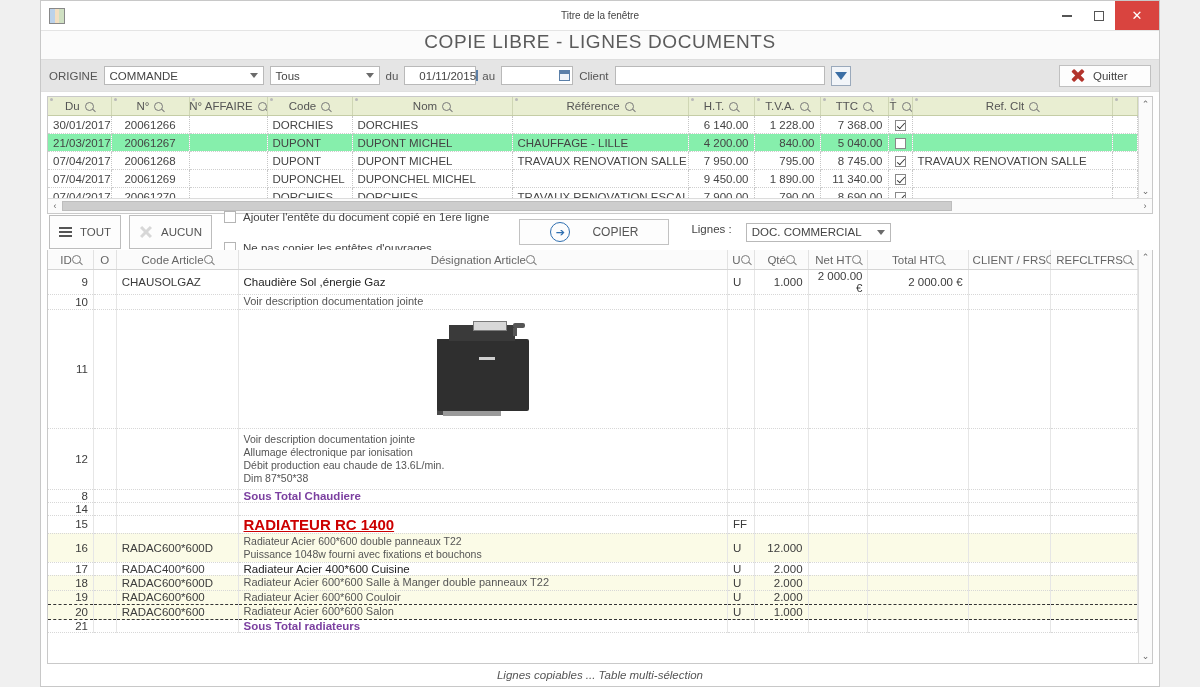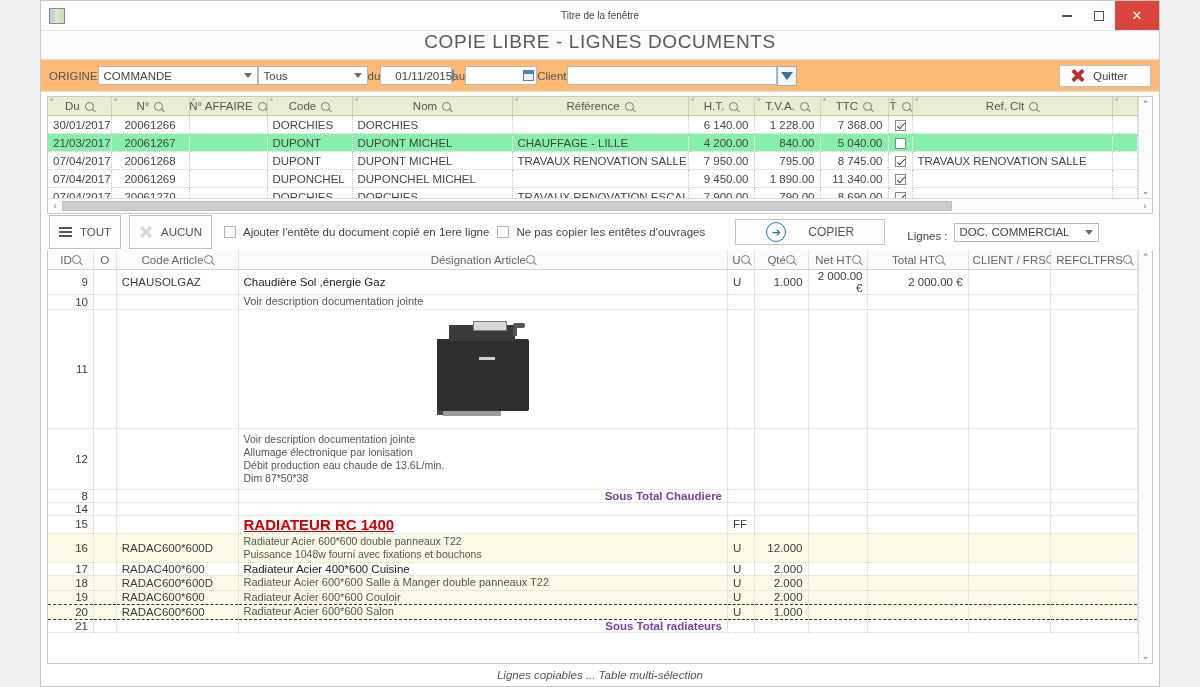--- a/index.html
+++ b/index.html
@@ -40,22 +40,22 @@
   .tb-btn .maxglyph{display:block;width:10px;height:10px;border:1px solid #555;box-sizing:border-box;}
   
   .pagehead{
     height:28px;min-height:28px;background:#fbfbfb;
     border-bottom:1px solid #dedede;
     display:flex;align-items:flex-start;justify-content:center;
   }
   .pagehead span{font-size:19px;color:#5b5b5b;letter-spacing:.6px;}
   
   .filterbar{
-    height:31px;min-height:31px;background:#fdba74;
-    display:flex;align-items:center;padding:0 8px;gap:0;
+    height:31px;min-height:31px;background:#e5e5e5;
+    display:flex;align-items:center;padding:0 8px;gap:6px;
     border-bottom:1px solid #e0e0e0;
   }
   .lbl{color:#555;font-size:11.5px;}
   .combo{
     height:19px;border:1px solid #b9b9b9;background:#fff;
     display:flex;align-items:center;box-sizing:border-box;
     font-size:11.5px;color:#444;padding-left:5px;position:relative;
   }
   .combo .caret{
     margin-left:auto;margin-right:5px;
@@ -142,49 +142,49 @@
   .btn{
     height:34px;border:1px solid #bdbdbd;background:#fdfdfd;display:flex;align-items:center;
     gap:8px;padding:0 9px;box-sizing:border-box;font-size:11.5px;color:#555;
   }
   .hamb{display:flex;flex-direction:column;gap:2px;}
   .hamb i{display:block;width:13px;height:2px;background:#555;}
   .xgray{width:14px;height:14px;position:relative;}
   .xgray:before,.xgray:after{content:"";position:absolute;left:50%;top:0;width:3px;height:14px;background:#d7d7d7;}
   .xgray:before{transform:translateX(-50%) rotate(45deg);}
   .xgray:after{transform:translateX(-50%) rotate(-45deg);}
-  .cbxcol{display:flex;flex-direction:row;gap:8px;margin-left:4px;}
+  .cbxcol{display:flex;flex-direction:column;gap:19px;margin-left:4px;}
   .cbxrow{display:flex;align-items:center;gap:7px;font-size:11.5px;color:#444;}
   .cbx{width:12px;height:12px;border:1px solid #b5b5b5;background:#fff;box-sizing:border-box;flex:none;}
   .copier{
     margin-left:22px;height:26px;min-width:150px;border:1px solid #c2c2c2;background:#fdfdfd;
     display:flex;align-items:center;justify-content:center;gap:22px;box-sizing:border-box;
     font-size:12px;color:#555;
   }
   .circarrow{
     width:18px;height:18px;border-radius:50%;border:1.5px solid #2f6fb0;color:#2f6fb0;
     display:flex;align-items:center;justify-content:center;font-size:11px;line-height:1;
   }
-  .lignes{margin-left:14px;display:flex;align-items:flex-end;gap:6px;font-size:11.5px;color:#444;}
+  .lignes{margin-left:14px;display:flex;align-items:flex-start;gap:14px;font-size:11.5px;color:#444;}
   .cb-lignes{width:145px;}
   
   .detailwrap{flex:1;margin:0 6px;border:1px solid #c9c9c9;border-top:none;display:flex;min-height:0;background:#fff;}
   .detailinner{flex:1;overflow:hidden;}
   table.detail{border-collapse:collapse;width:100%;table-layout:fixed;font-size:11.5px;}
   table.detail th{
     background:#fbfbfb;border-right:1px solid #e2e2e2;border-bottom:1px solid #d5d5d5;
     font-weight:normal;color:#666;height:19px;padding:0 4px;position:relative;white-space:nowrap;
   }
   table.detail td{
     border-right:1px solid #e6e6e6;border-bottom:1px dotted #d7d7d7;
     padding:0 5px;color:#3c3c3c;vertical-align:middle;
   }
   tr.alt td{background:#fbfbe7;}
   tr.dashsel td{border-top:1px dashed #333;border-bottom:1px dashed #333;}
-  .subtotal{color:#7b3fa0;font-weight:bold;text-align:right;}
+  .subtotal{color:#7b3fa0;font-weight:bold;text-align:left;}
   .redtitle{color:#cc0000;font-weight:bold;text-decoration:underline;font-size:15px;}
   .desc2{font-size:10.5px;color:#555;line-height:1.25;}
   .imgcell{height:118px;}
   .boiler{
     width:112px;height:100px;margin:0 auto;position:relative;
   }
   .boiler .body{position:absolute;left:10px;top:20px;width:92px;height:72px;background:#2f2f2f;border-radius:2px;}
   .boiler .bodyL{position:absolute;left:10px;top:20px;width:26px;height:76px;background:#4a4a4a;}
   .boiler .top{position:absolute;left:22px;top:6px;width:66px;height:16px;background:#3a3a3a;}
   .boiler .ctrl{position:absolute;left:46px;top:2px;width:34px;height:10px;background:#d8d8d8;border:1px solid #7a7a7a;box-sizing:border-box;}

